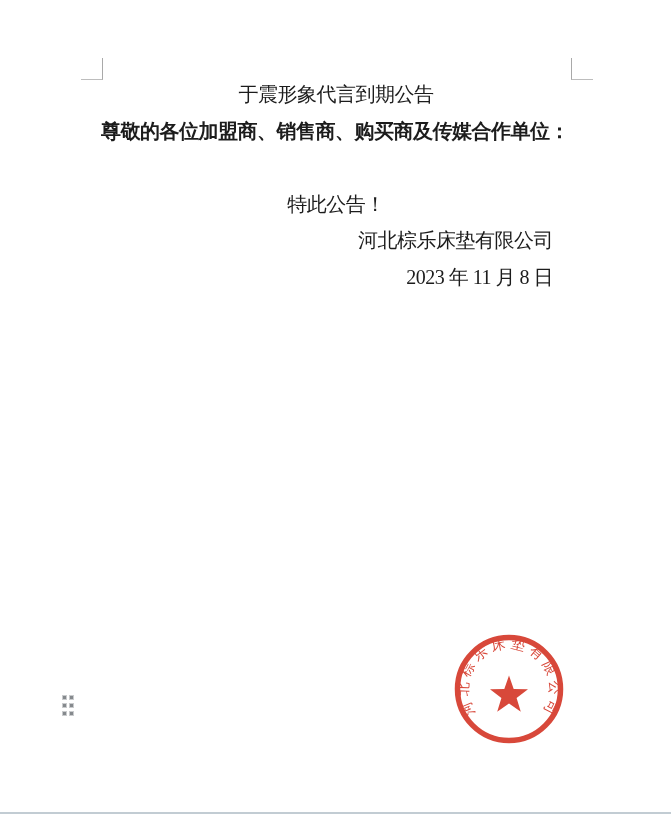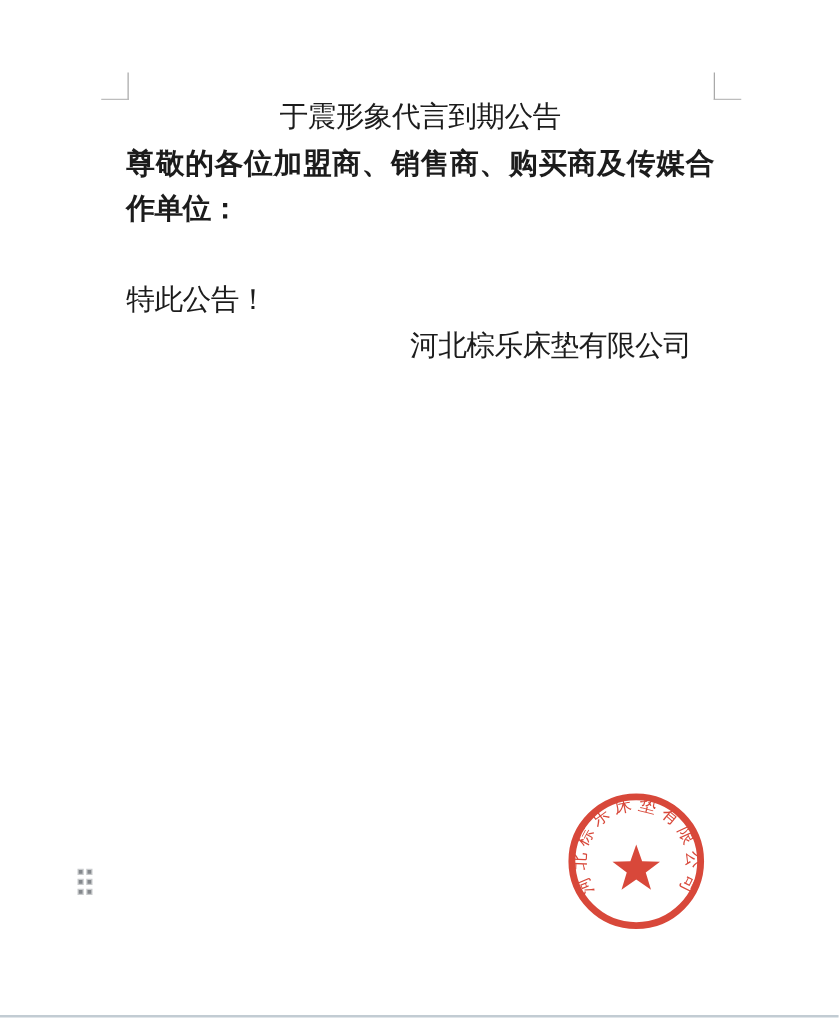--- a/index.html
+++ b/index.html
@@ -10,26 +10,26 @@
   }
   .page{position:absolute;inset:0;background:#ffffff;}
   
   .margin-mark{position:absolute;width:21px;height:21px;}
   .margin-mark.tl{left:81px;top:58px;border-right:1px solid #a9a9a9;border-bottom:1px solid #bdbdbd;}
   .margin-mark.tr{left:571px;top:58px;border-left:1px solid #a9a9a9;border-bottom:1px solid #bdbdbd;}
   
   .content{position:absolute;left:101px;top:76px;width:470px;}
   .content p,.content h1{
     margin:0;font-weight:normal;
-    font-size:23px;line-height:36.55px;letter-spacing:-0.5px;
+    font-size:20px;line-height:36.55px;letter-spacing:-0.5px;
   }
   h1.title{text-align:center;}
   p.salutation{text-align:justify;font-weight:bold;}
   p.para{text-align:justify;text-indent:26px;}
-  p.closing{margin-top:36.55px;}
+  p.closing{margin-top:36.55px;text-align:center;}
   .sign-block{text-align:right;padding-right:18px;}
   
   .seal{
     position:absolute;left:452px;top:632px;width:114px;height:114px;
     mix-blend-mode:multiply;opacity:.93;pointer-events:none;
   }
   
   .grip{position:absolute;left:63px;top:696px;width:11px;height:20px;}
   .grip i{position:absolute;width:3px;height:3px;background:#85898d;box-shadow:0 0 0 1px #c9cbcd;}
   .grip i:nth-child(1){left:0;top:0}
@@ -48,20 +48,21 @@
 
   <div class="margin-mark tl"></div>
   <div class="margin-mark tr"></div>
 
   <div class="content">
     <h1 class="title">于震形象代言到期公告</h1>
     <p class="salutation">尊敬的各位加盟商、销售商、购买商及传媒合作单位：</p>
     <p class="closing">特此公告！</p>
     <div class="sign-block">
       <p>河北棕乐床垫有限公司</p>
+      <p>2023 年 11 月 8 日</p>
     </div>
   </div>
 
   <div class="seal">
     <svg width="114" height="114" viewBox="0 0 114 114">
       <circle cx="57" cy="57" r="51.5" fill="none" stroke="#d53a2b" stroke-width="5.5"></circle>
       <path id="sealArc" d="M 24.3 81.7 A 41 41 0 1 1 89.7 81.7" fill="none" stroke="none"></path>
       <text font-size="14" fill="#d53a2b" letter-spacing="4.2" font-family="Liberation Serif, DejaVu Serif, serif">
         <textPath href="#sealArc" startOffset="1">河北棕乐床垫有限公司</textPath>
       </text>

